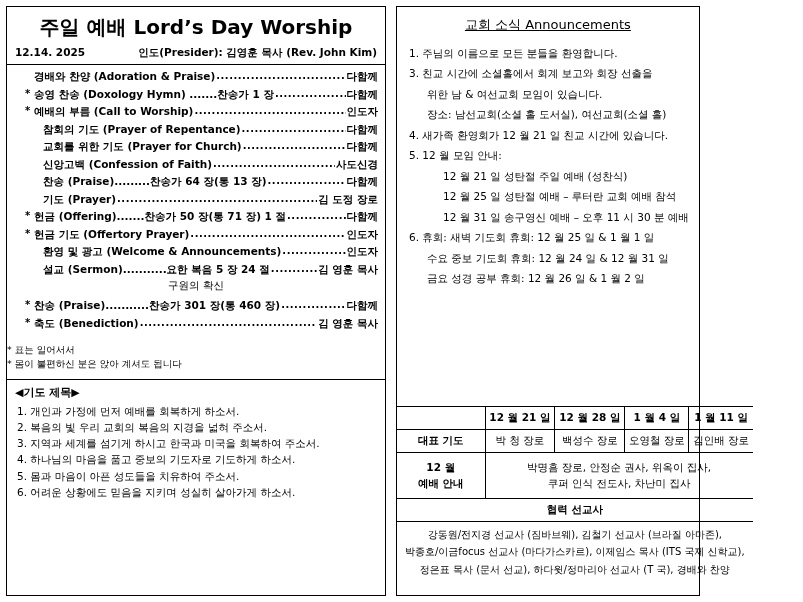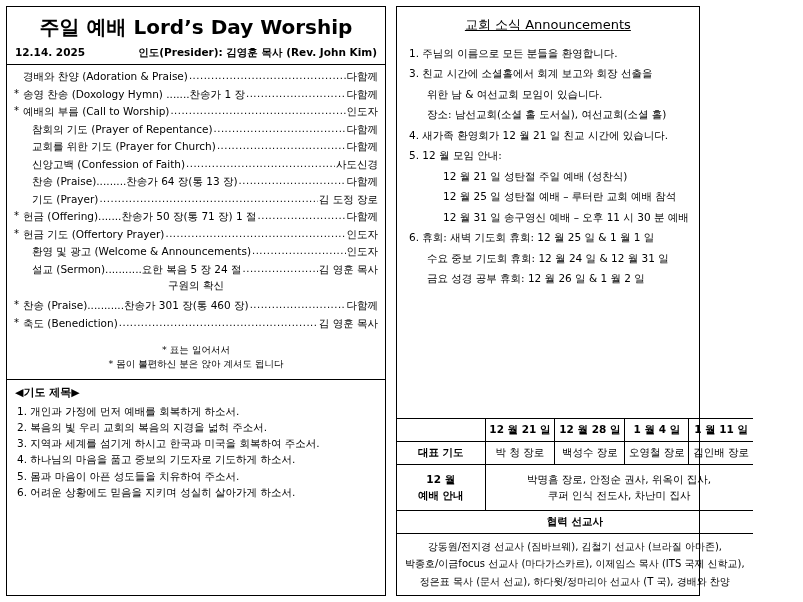--- a/index.html
+++ b/index.html
@@ -48,22 +48,23 @@
   .hr { border-top: 1.5px solid #000; margin: 0; }
 
   .order {
     padding: 6px 7px 4px 7px;
   }
   .ln {
     display: flex;
     align-items: center;
     font-size: 10.5px;
     line-height: 1.0;
-    margin: 0 0 7px 0;
-    white-space: nowrap;
+    margin: 0 0 7px 11px;
+    white-space: nowrap;
+    font-weight: bold;
   }
   .ln .star {
     width: 9px; flex: 0 0 9px;
     font-size: 10px;
   }
   .ln .indent { width: 9px; flex: 0 0 9px; }
   .ln .lbl { flex: 0 0 auto; }
   .ln .dots {
     flex: 1 1 auto;
     overflow: hidden;
@@ -72,21 +73,20 @@
     font-size: 10px;
     margin: 0 1px;
   }
   .ln .val { flex: 0 0 auto; text-align: right; }
   .center-note {
     text-align: center;
     font-size: 10.5px;
     margin: -2px 0 7px 0;
   }
   .notes {
-    text-align: center;
     font-size: 9.5px;
     line-height: 1.5;
     padding: 4px 0 7px 0;
   }
   .prayer-head {
     font-size: 11px;
     font-weight: bold;
     padding: 5px 8px 3px 8px;
   }
   .prayer-list {
@@ -118,21 +118,21 @@
     white-space: nowrap;
   }
   .ann-sub2 {
     font-size: 10.5px;
     line-height: 1.95;
     padding-left: 34px;
     white-space: nowrap;
   }
 
   
-  .tbl-wrap { position: absolute; left: 0; right: 0; bottom: 0; }
+  .tbl-wrap { position: absolute; left: 0; right: 0; bottom: 12px; }
   table.sched {
     width: 100%;
     border-collapse: collapse;
     font-size: 10.5px;
   }
   table.sched td {
     border: 1.2px solid #000;
     text-align: center;
     padding: 4px 2px;
     font-weight: bold;

